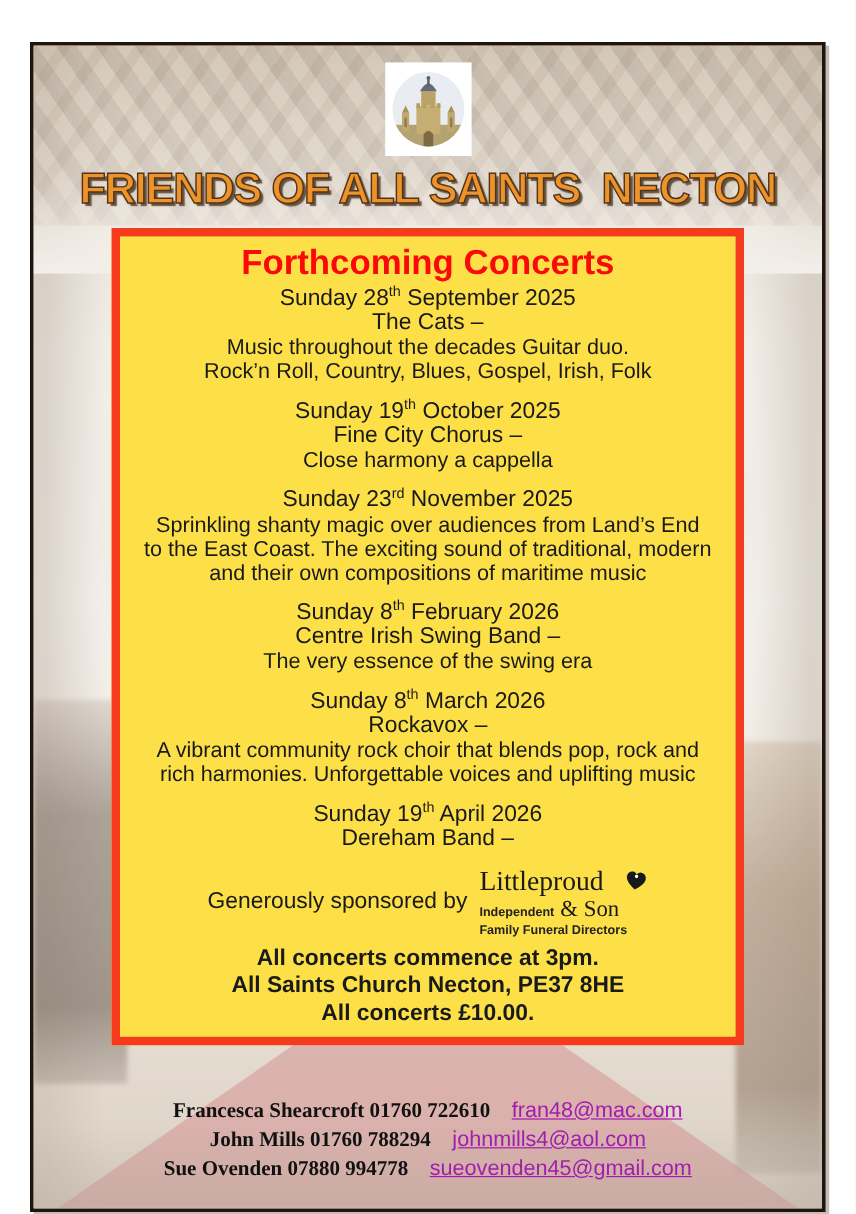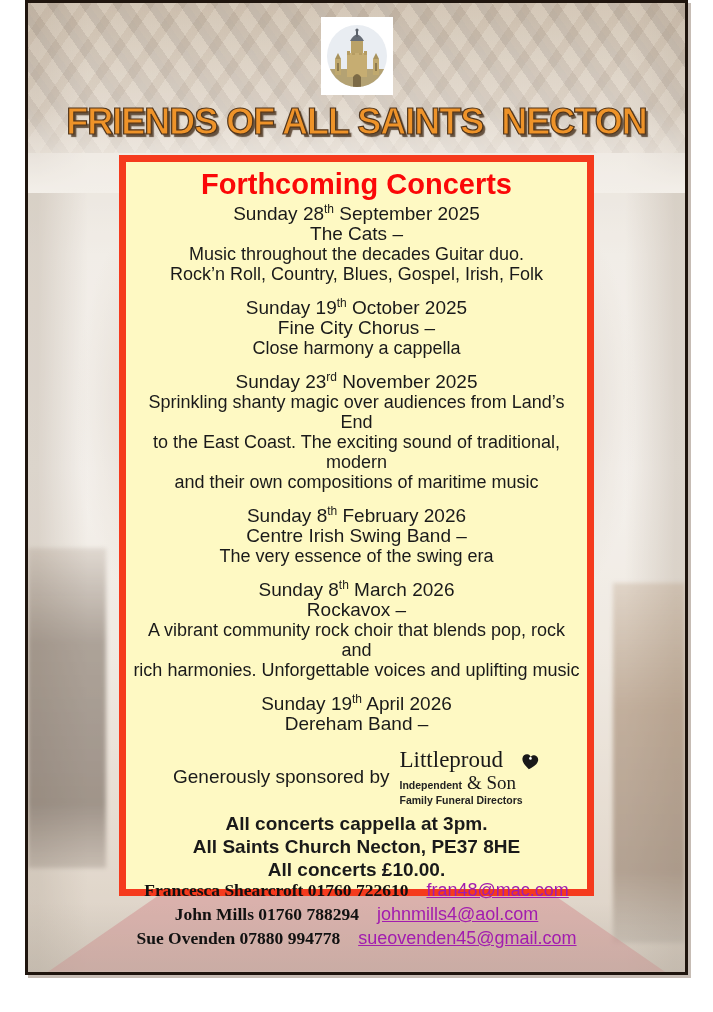--- a/index.html
+++ b/index.html
@@ -3,21 +3,21 @@
 <meta charset="utf-8">
 <style>
   html,body{margin:0;padding:0;}
   body{
     width:713px;height:1012px;background:#ffffff;position:relative;
     font-family:"Liberation Sans",sans-serif;overflow:hidden;
     -webkit-font-smoothing:antialiased;
   }
   
   .frame{
-    position:absolute;left:25px;top:0;width:657px;height:969px;
+    position:absolute;left:25px;top:35px;width:657px;height:969px;
     border:3px solid #1f150e;overflow:hidden;background:#efe9e1;
     box-shadow:3px 3px 0 rgba(130,108,90,.45);
   }
   .bg-layer{position:absolute;inset:0;pointer-events:none;}
   .bg-base{
     background:linear-gradient(180deg,#c9bcaa 0%,#ddd4c8 10%,#ece6de 26%,
       #f1ece6 48%,#e9e1d6 68%,#ddd0c1 84%,#cdbfae 100%);
   }
   .bg-roof{
     height:150px;
@@ -67,34 +67,34 @@
   .poster-title{
     position:relative;margin-top:6px;text-align:center;
     font-size:36px;font-weight:bold;letter-spacing:-1px;white-space:pre;
     color:#ee9329;
     -webkit-text-stroke:1.2px #50351c;
     text-shadow:2.5px 2.5px 1px rgba(70,48,26,.8);
   }
 
   
   .panel{
-    position:relative;box-sizing:border-box;width:475px;margin:12px auto 0;
-    background:#fef9c3;border:7px solid #f53a1d;
+    position:relative;box-sizing:border-box;width:527px;margin:12px auto 0;
+    background:#fde047;border:7px solid #f53a1d;
     padding:6px 6px 8px;text-align:center;color:#1a1a1a;
   }
   .panel-heading{font-size:29px;font-weight:bold;color:#fb0808;line-height:32px;margin-bottom:4px;}
   .concert{margin-bottom:14px;}
   .concert:last-of-type{margin-bottom:4px;}
   .c-date,.c-name{font-size:19px;font-weight:normal;line-height:20px;white-space:pre;}
   .c-date sup{font-size:12px;vertical-align:super;line-height:0;}
   .c-desc{font-size:18px;line-height:20px;}
   .sponsor-row{display:flex;align-items:center;justify-content:center;gap:10px;margin:8px 0 6px;}
   .sponsor-label{font-size:19px;line-height:22px;}
   .lp-logo{text-align:left;line-height:1;}
-  .lp-line1{display:flex;align-items:flex-end;gap:17px;}
+  .lp-line1{display:flex;align-items:center;gap:17px;}
   .lp-brand{font-family:"Liberation Serif",serif;font-size:23px;color:#191919;}
   .lp-heart{transform:rotate(8deg);margin-top:-3px;}
   .lp-line2{display:flex;align-items:baseline;gap:5px;margin-top:2px;}
   .lp-sub-left{font-size:10.5px;font-weight:bold;color:#222;}
   .lp-sub-right{font-family:"Liberation Serif",serif;font-size:19px;color:#191919;}
   .lp-tagline{font-size:10.5px;font-weight:bold;color:#222;margin-top:3px;}
   .panel-footer{margin-top:6px;}
   .pf-line{font-size:19px;font-weight:bold;line-height:23px;}
 
   
@@ -205,21 +205,21 @@
         </span>
         <span class="lp-line2">
           <span class="lp-sub-left">Independent</span>
           <span class="lp-sub-right">&amp; Son</span>
         </span>
         <div class="lp-tagline">Family Funeral Directors</div>
       </span>
     </div>
 
     <div class="panel-footer">
-      <div class="pf-line">All concerts cappella at 3pm.</div>
+      <div class="pf-line">All concerts commence at 3pm.</div>
       <div class="pf-line">All Saints Church Necton, PE37 8HE</div>
       <div class="pf-line">All concerts £10.00.</div>
     </div>
   </div>
 
   <div class="tickets">
     <div class="contact-row">
       <span class="contact-name">Francesca Shearcroft 01760 722610</span>
       <a class="email-link">fran48@mac.com</a>
     </div>

